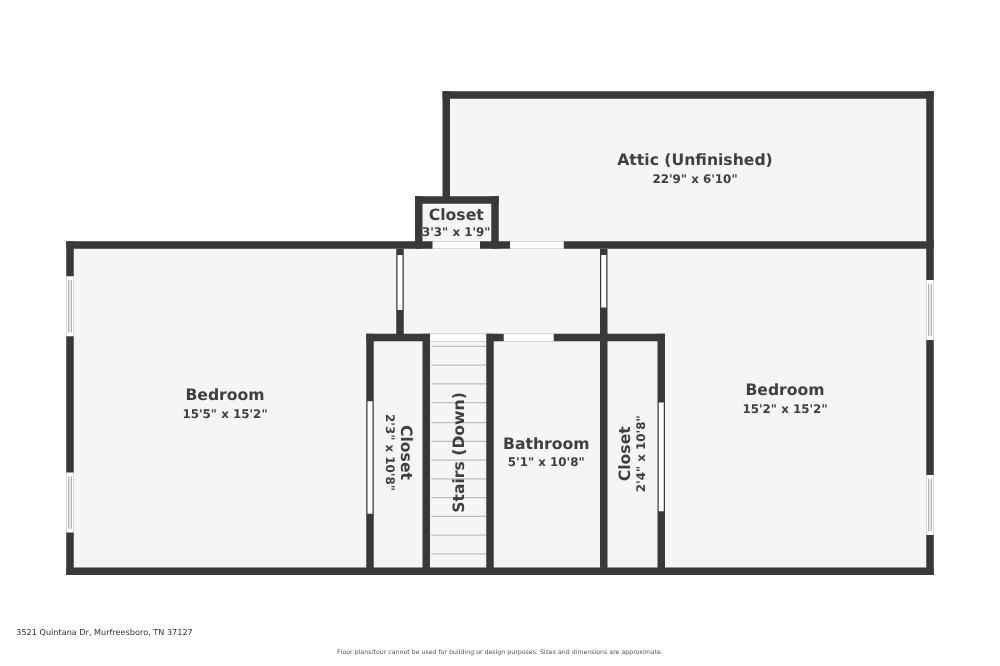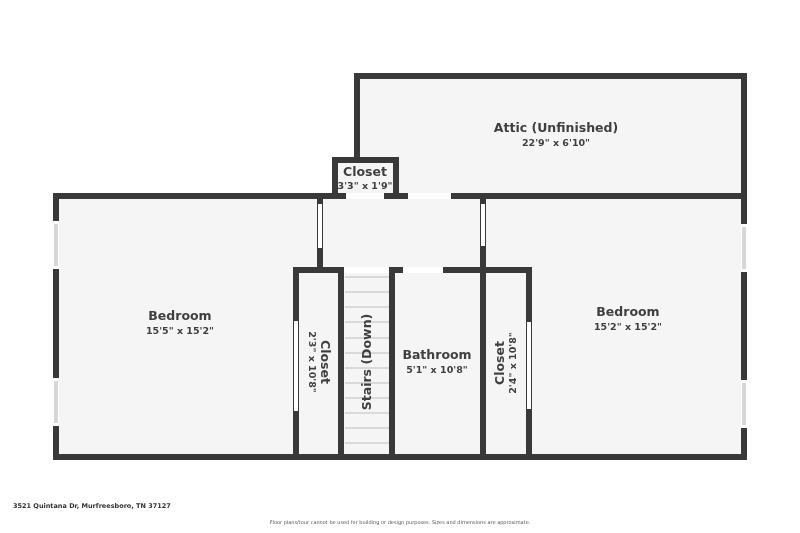--- a/index.html
+++ b/index.html
@@ -6,21 +6,21 @@
   body { width: 800px; height: 533px; position: relative; overflow: hidden;
          font-family: "DejaVu Sans", "Liberation Sans", sans-serif; }
   #plan { position: absolute; left: 0; top: 0; }
   .floor { fill: #f5f5f5; }
   .wall { fill: #393939; }
   .opening { fill: #ffffff; }
   .tread { stroke: #bdbdbd; stroke-width: 1; }
   .win-line { stroke: #9a9a9a; stroke-width: 0.8; }
   .room-name { fill: #3f3f3f; font-weight: bold; font-size: 12.5px; }
   .room-dim { fill: #3f3f3f; font-weight: bold; font-size: 9.5px; }
-  .footer { position: absolute; color: #333; font-weight: bold; text-align: center; }
+  .footer { position: absolute; color: #333; font-weight: normal; text-align: center; }
   .addr { left: 13px; top: 502px; font-size: 6.5px; }
   .floorlbl { left: 13px; top: 548px; font-size: 6.5px; }
   .disclaimer { left: 0; width: 800px; text-align: center; top: 519px; font-size: 5px; font-weight: normal; color: #555; }
 </style>
 </head>
 <body>
 
 <svg id="plan" width="800" height="533" viewBox="0 0 800 533">
 
   <g>

